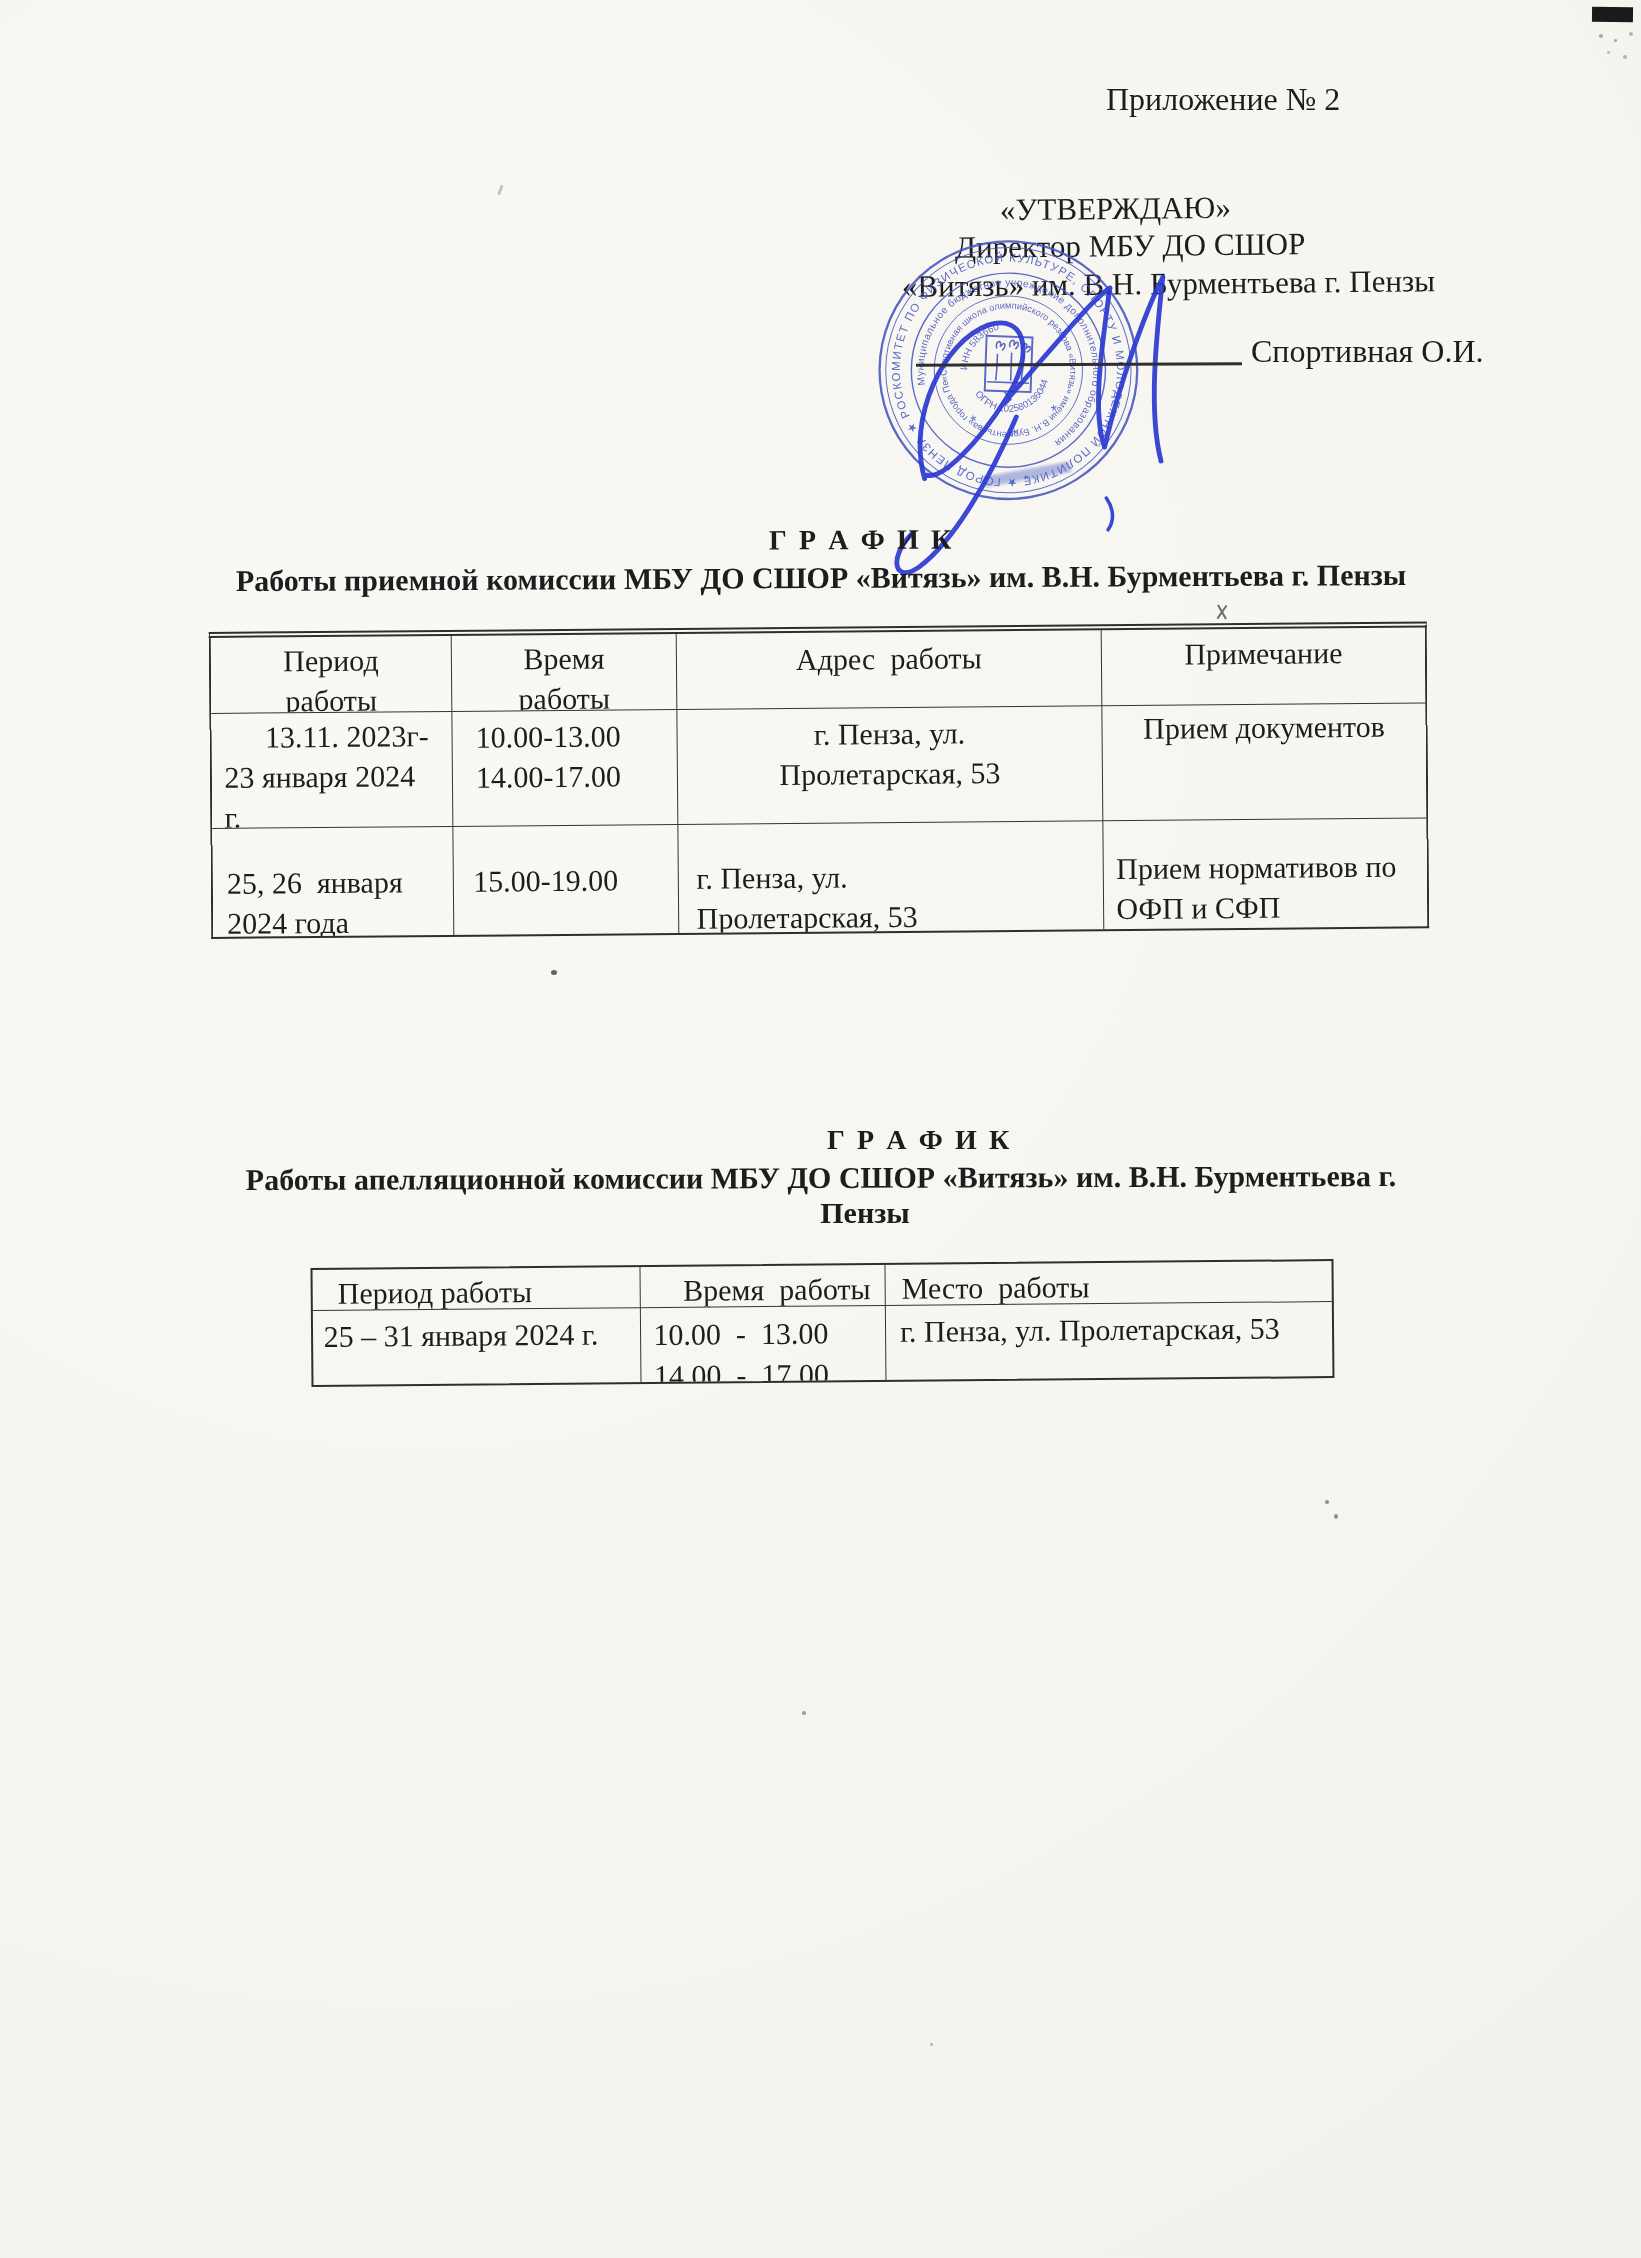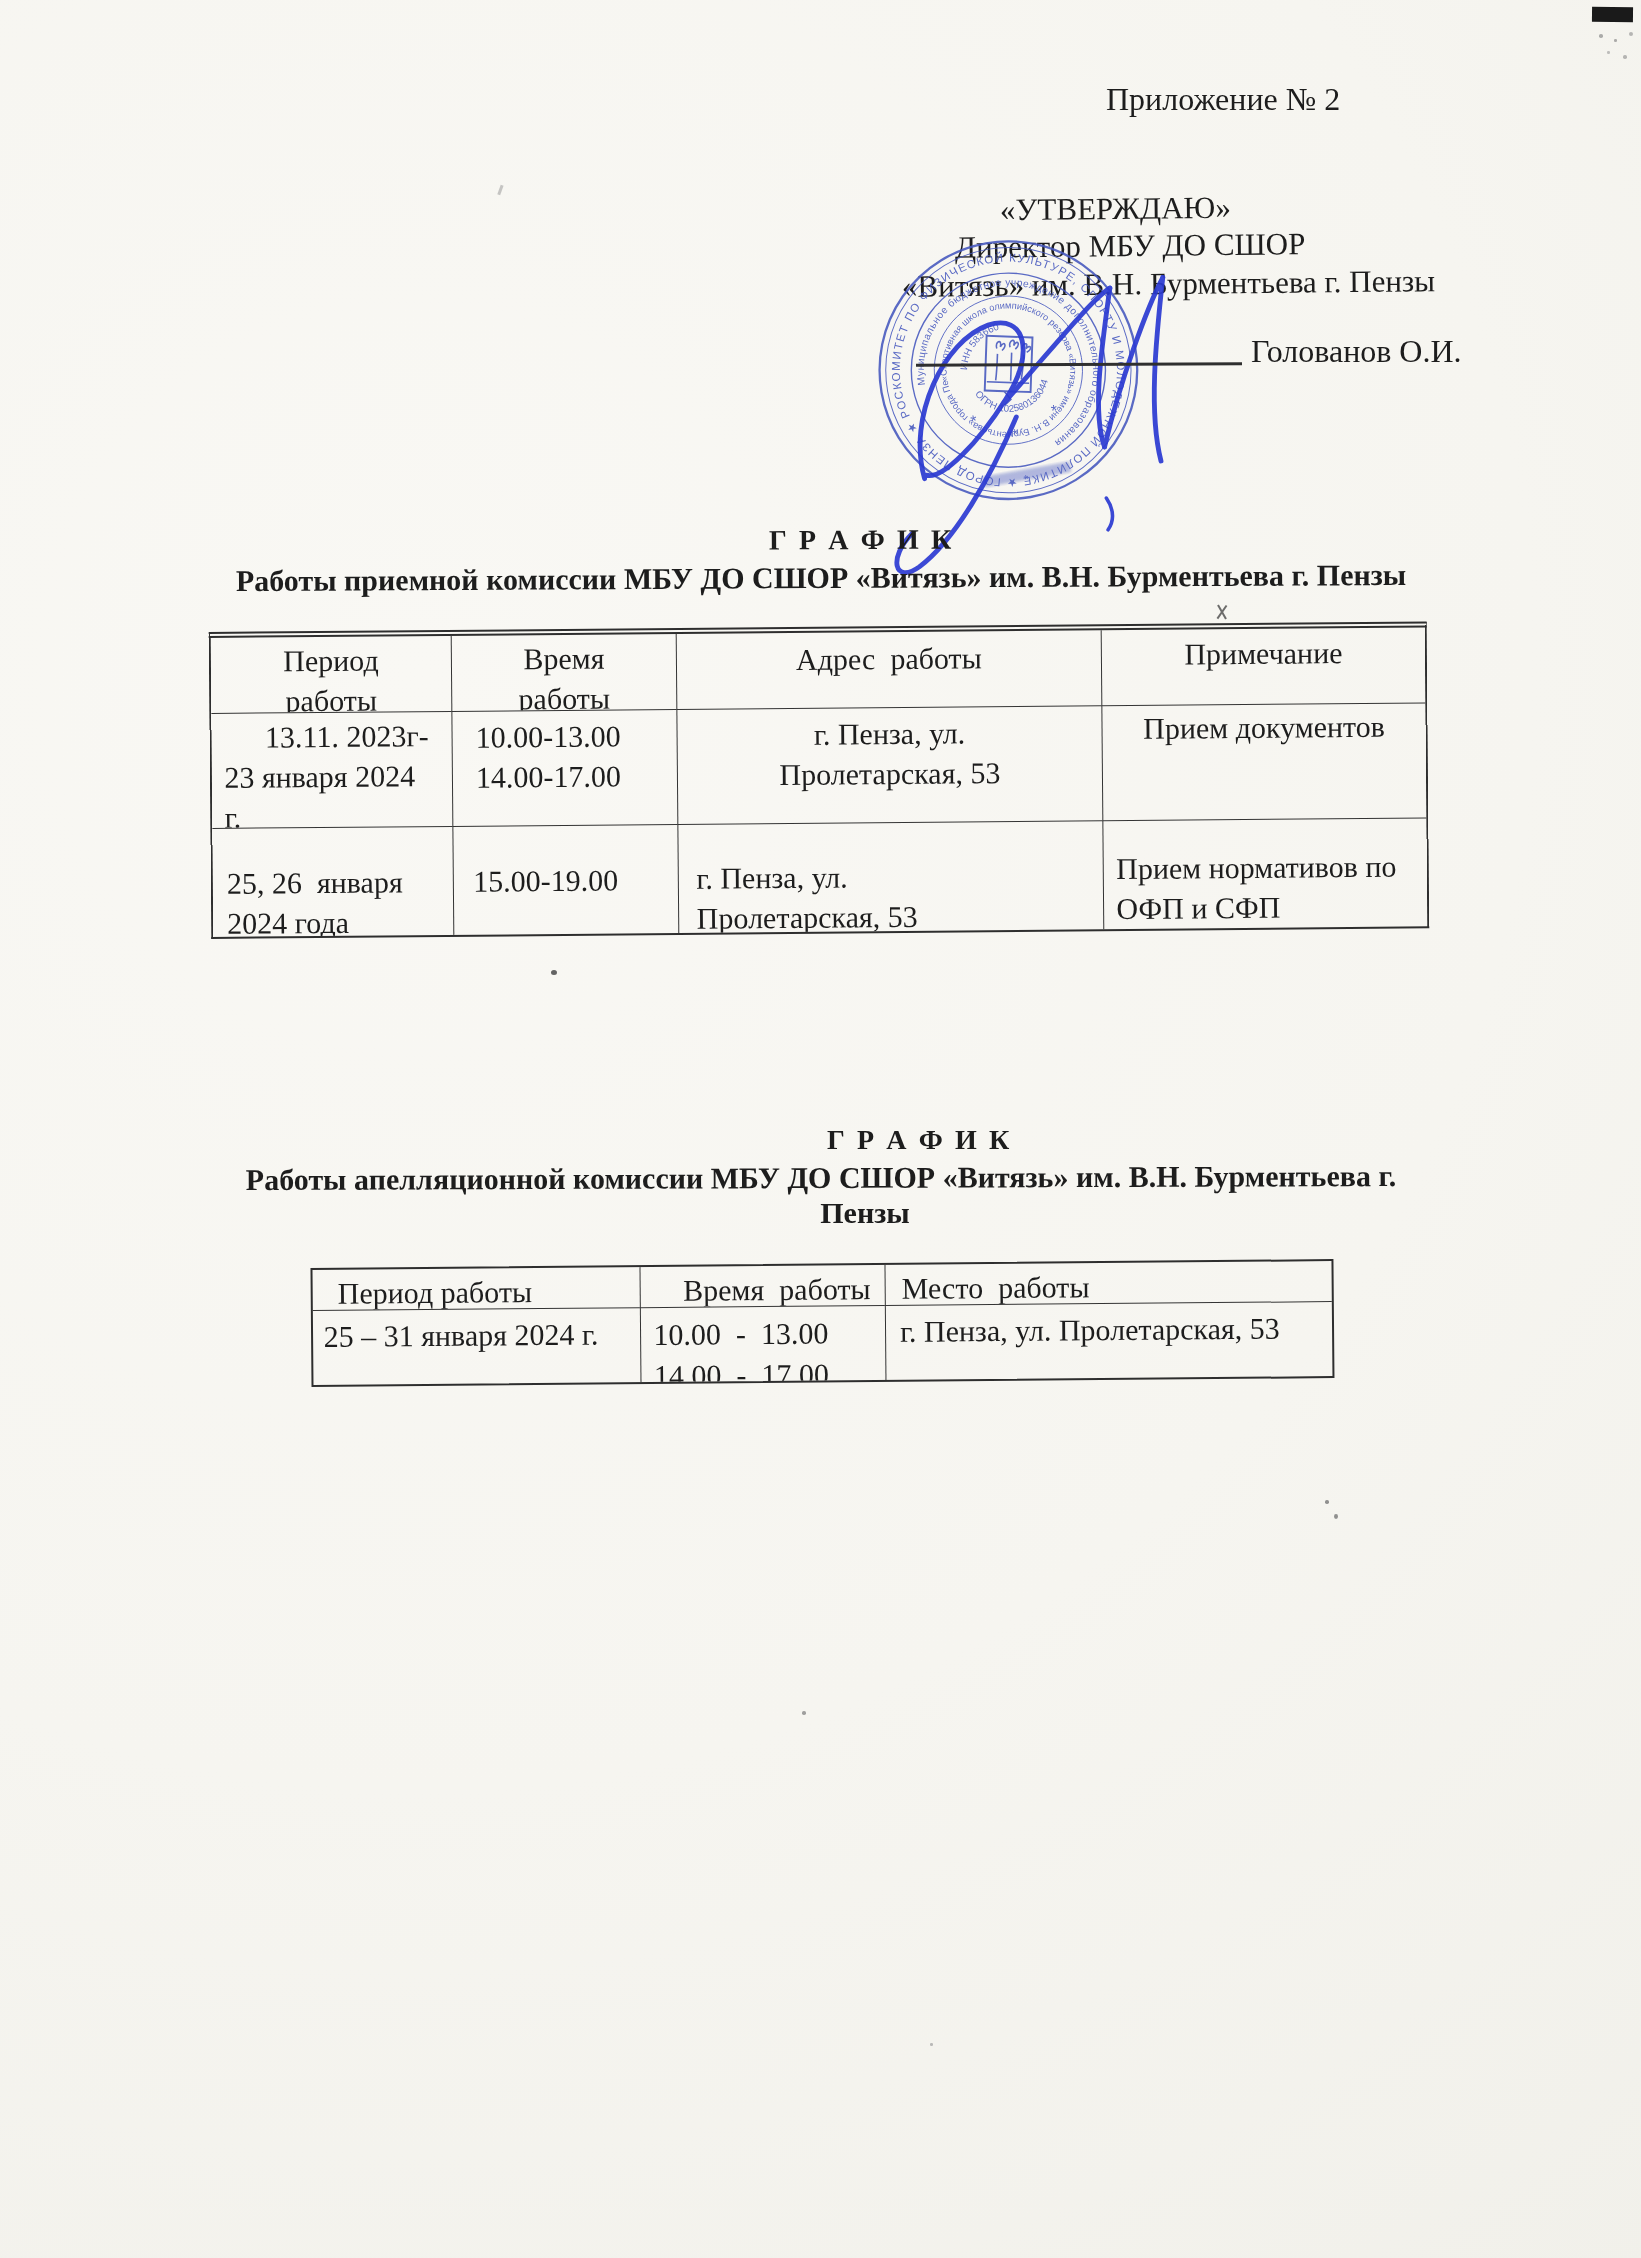--- a/index.html
+++ b/index.html
@@ -155,21 +155,21 @@
       <path d="M 238,266 C 292,206 334,152 358,136"></path>
       <path d="M 358,136 C 348,208 338,278 352,316"></path>
       <path d="M 352,316 C 370,240 400,158 418,124"></path>
       <path d="M 418,124 C 410,196 402,278 416,332"></path>
       <path d="M 252,282 C 222,352 182,422 142,452 C 114,472 106,442 134,414"></path>
       <path d="M 354,374 C 362,386 364,398 356,410" stroke-width="4"></path>
     </g>
   </svg>
 
   <div class="abs sig-line"></div>
-  <div class="abs signatory">Голованов О.И.</div>
+  <div class="abs signatory">Спортивная О.И.</div>
 
   <div class="abs title1">Г Р А Ф И К</div>
   <div class="abs subtitle1">Работы приемной комиссии МБУ ДО  СШОР «Витязь» им. В.Н. Бурментьева г. Пензы</div>
 
   <div class="tbl t1">
     <div class="cell h0 fc hr">Период
 работы</div>
     <div class="cell h1 hr">Время
 работы</div>
     <div class="cell h2 hr">Адрес  работы</div>

